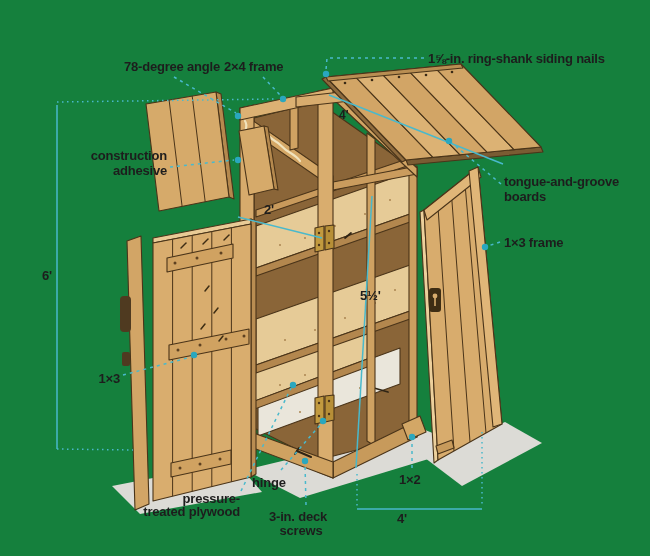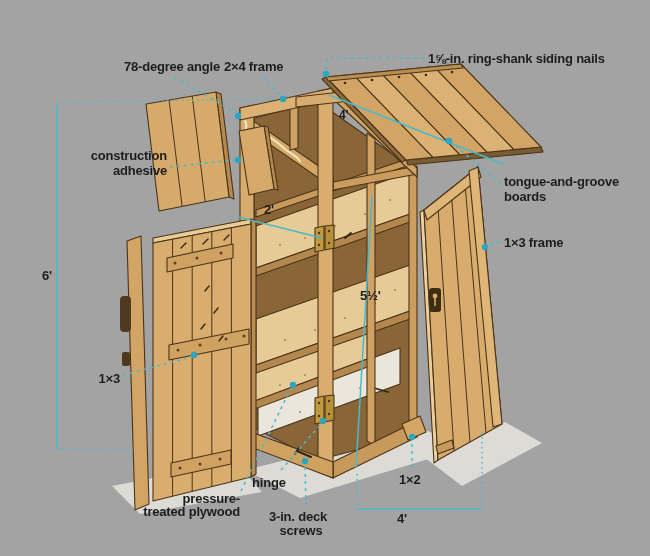--- a/index.html
+++ b/index.html
@@ -1,16 +1,16 @@
 <!DOCTYPE html>
 <html><head>
 <meta charset="utf-8">
 <style>
   html,body{margin:0;padding:0;background:#ffffff;}
-  .stage{position:relative;width:650px;height:556px;background:#a3a3a3;overflow:hidden;
+  .stage{position:relative;width:650px;height:556px;background:#15803d;overflow:hidden;
          font-family:"Liberation Sans","DejaVu Sans",sans-serif;}
   svg{display:block}
   .lbl{font:700 13px "Liberation Sans","DejaVu Sans",sans-serif;fill:#1d1d1d;letter-spacing:-0.2px;}
   .lbl-sm{font:700 12px "Liberation Sans","DejaVu Sans",sans-serif;fill:#1d1d1d;}
   .wood{stroke:#4a3419;stroke-width:1.1;stroke-linejoin:round;}
   .wline{stroke:#4a3419;stroke-width:1;fill:none;}
   .dim{fill:none;stroke-width:1.5;}
   .dashed{stroke-dasharray:3,4;}
   .dotted{stroke-dasharray:1.5,3.5;}
 </style>

